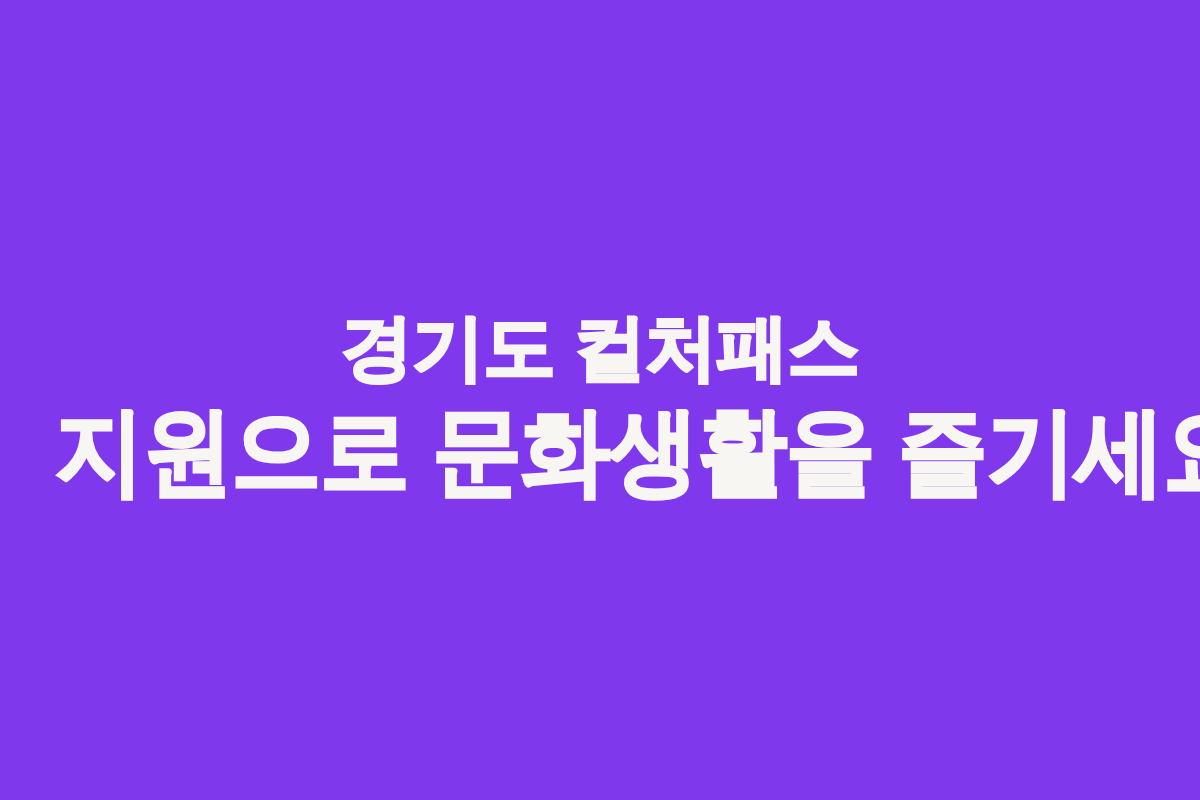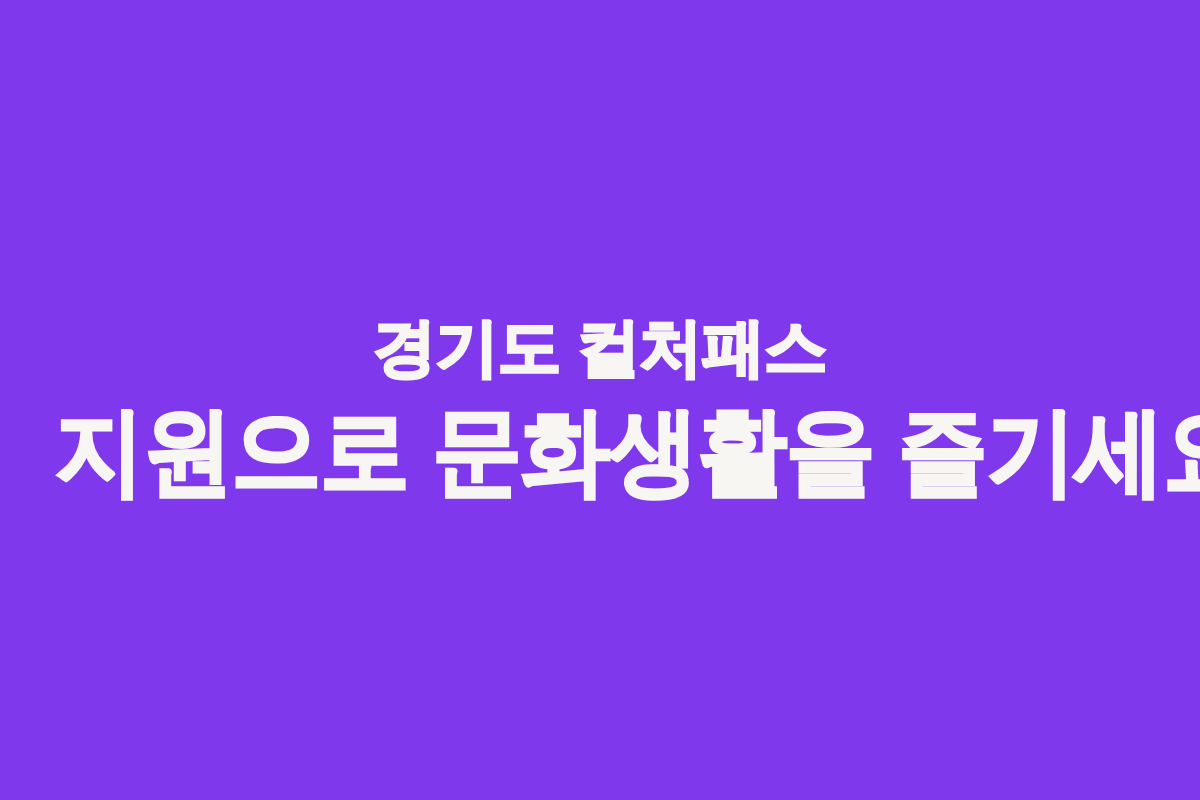--- a/index.html
+++ b/index.html
@@ -48,21 +48,21 @@
     line-height: 104px;
     letter-spacing: -0.01em;
     white-space: nowrap;
     
     -webkit-text-stroke: 3px #f8f6f2;
     paint-order: stroke fill;
   }
 
   
   .headline-line--primary {
-    font-size: 63px;
+    font-size: 72px;
   }
 
   
   .headline-line--secondary {
     font-size: 96px;
     transform: scaleX(0.93);
     transform-origin: center center;
   }
 </style>
 </head>

